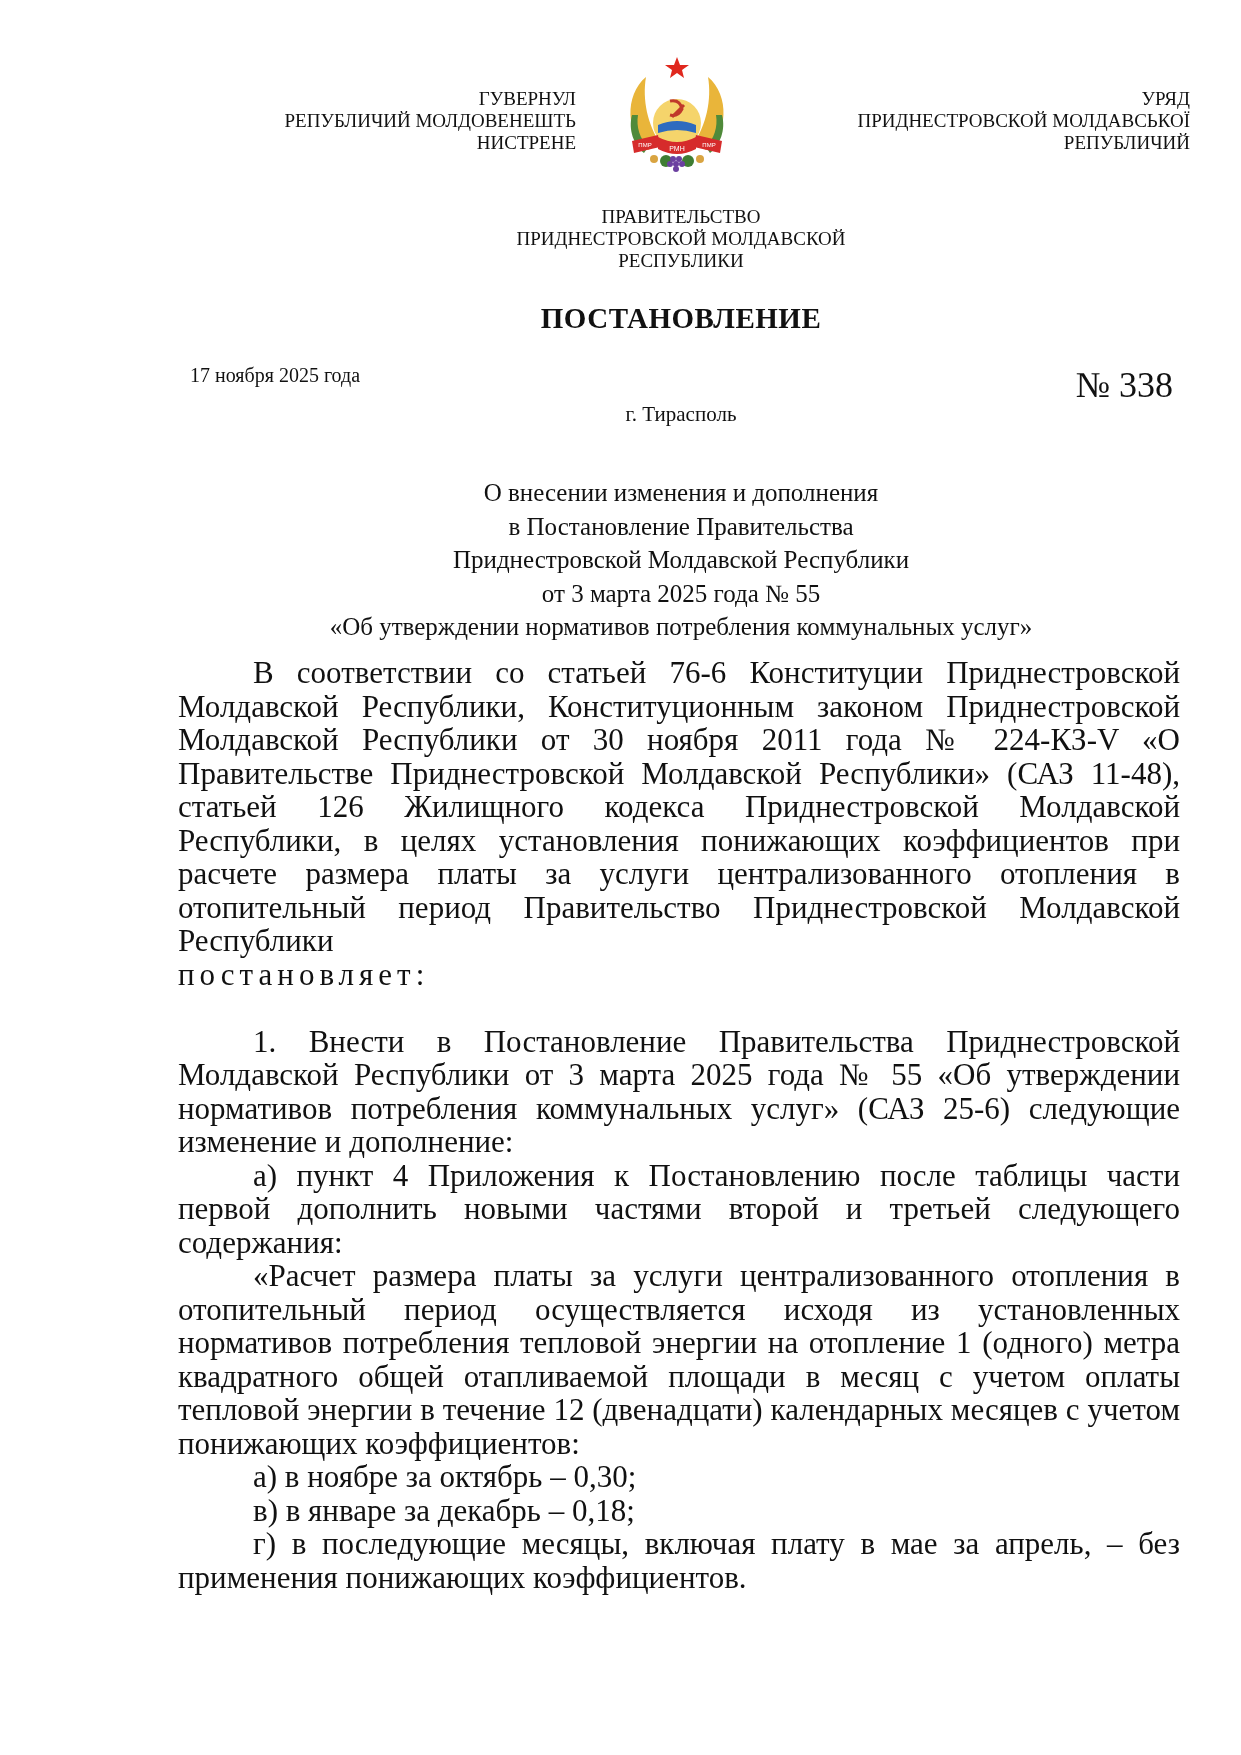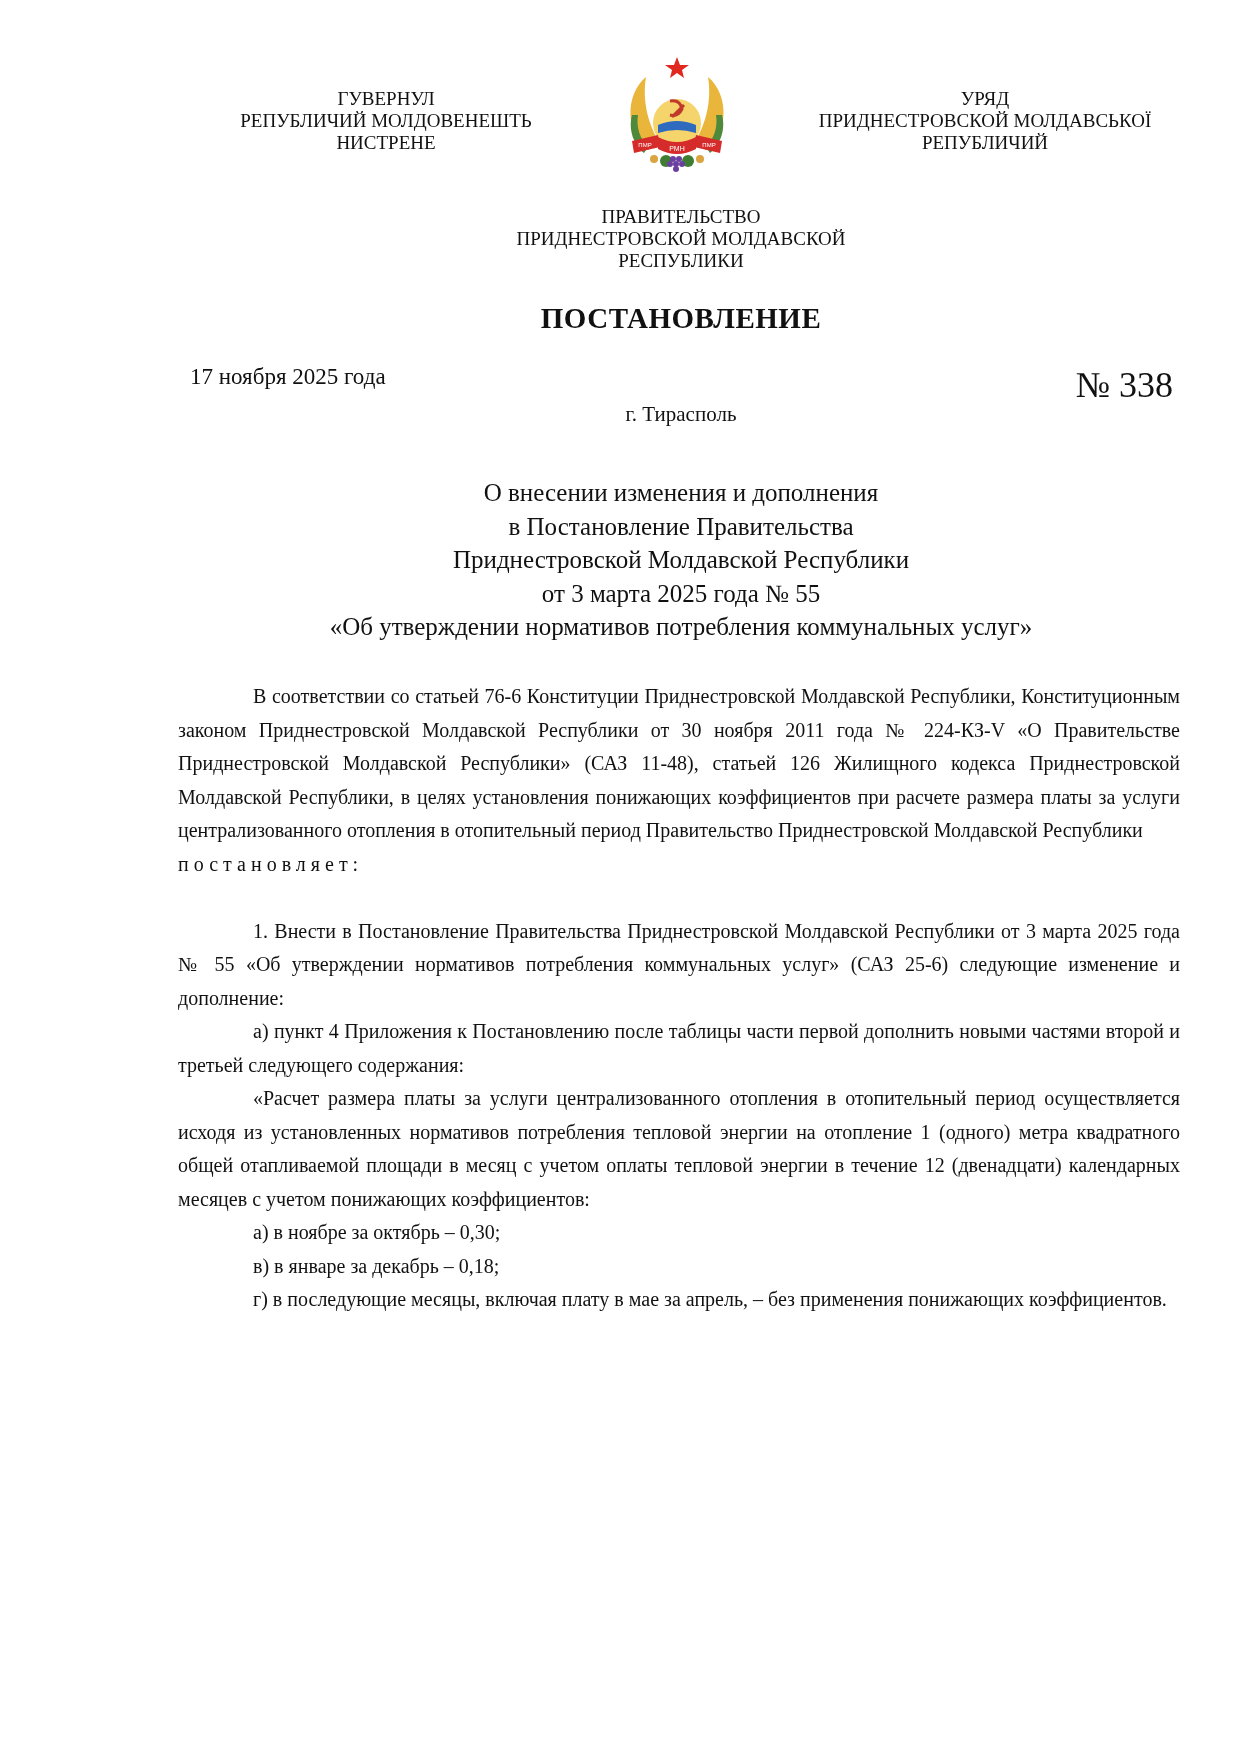--- a/index.html
+++ b/index.html
@@ -1,45 +1,45 @@
 <!DOCTYPE html>
 <html><head>
 <meta charset="utf-8">
 <style>
   html, body { margin: 0; padding: 0; background: #ffffff; }
   body {
     width: 1241px; height: 1755px; position: relative; overflow: hidden;
     font-family: "Liberation Serif", "DejaVu Serif", serif; color: #111111;
   }
   .hdr {
-    position: absolute; top: 88px; text-align: center;
+    position: absolute; top: 88px; text-align: right;
     font-size: 19px; line-height: 22px; letter-spacing: 0px;
   }
   .hdr div { white-space: nowrap; }
   #hdr-left { left: 196px; width: 380px; }
   #hdr-right { left: 780px; width: 410px; }
   #emblem { position: absolute; left: 618px; top: 55px; width: 118px; height: 128px; }
   #gov-block {
     position: absolute; top: 206px; left: 0; width: 1362px; text-align: center;
     font-size: 19px; line-height: 22px;
   }
   #doc-type {
     position: absolute; top: 302px; left: 0; width: 1362px; text-align: center;
     font-size: 29px; font-weight: bold; letter-spacing: 0.5px;
   }
-  #doc-date { position: absolute; top: 364px; left: 190px; font-size: 23px; }
+  #doc-date { position: absolute; top: 364px; left: 190px; font-size: 20px; }
   #doc-number { position: absolute; top: 364px; right: 68px; font-size: 36px; }
   #doc-city { position: absolute; top: 402px; left: 0; width: 1362px; text-align: center; font-size: 21px; }
   #doc-subject {
     position: absolute; top: 476px; left: 0; width: 1362px; text-align: center;
     font-size: 25px; line-height: 33.5px;
   }
   #doc-body {
-    position: absolute; top: 680px; left: 178px; width: 1002px;
-    font-size: 20px; line-height: 33.5px;
+    position: absolute; top: 656px; left: 178px; width: 1002px;
+    font-size: 31px; line-height: 33.5px;
   }
   #doc-body p { margin: 0; text-align: justify; text-indent: 75px; }
   #doc-body p.noindent { text-indent: 0; }
   #doc-body p.spaced { letter-spacing: 5px; }
   #doc-body .gap { height: 33.5px; }
 </style>
 </head>
 <body>
 
 <div id="hdr-left" class="hdr">

